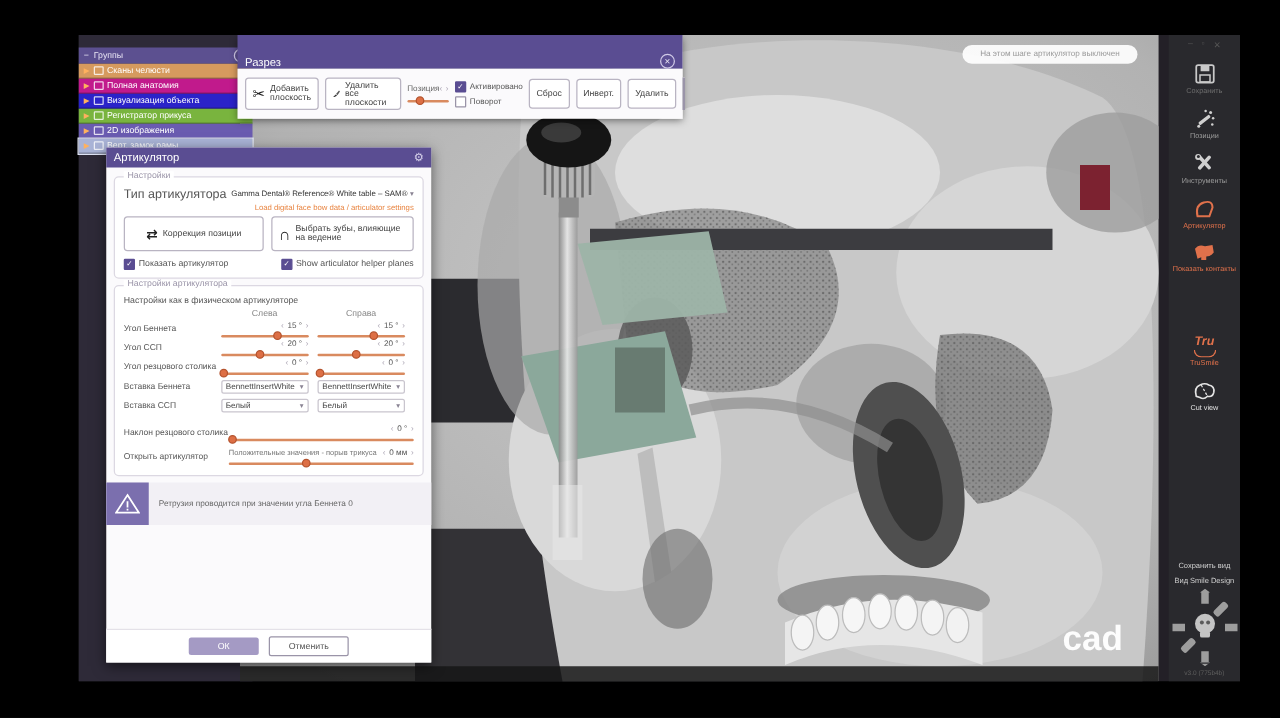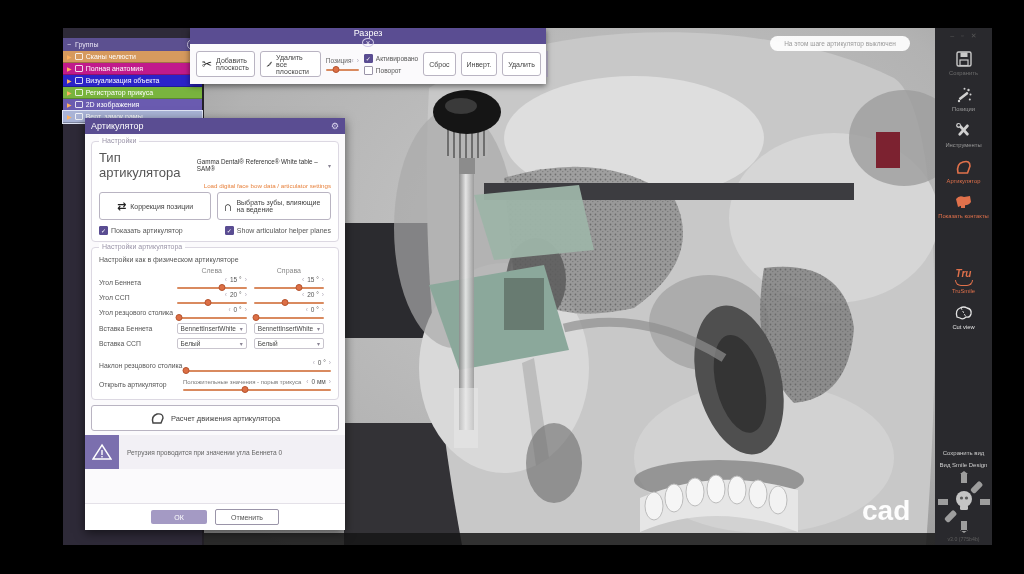--- a/index.html
+++ b/index.html
@@ -2,35 +2,35 @@
 <html><head>
 <meta charset="utf-8">
 <style>
   html,body{margin:0;padding:0;background:#000;width:1024px;height:574px;overflow:hidden;
     font-family:"Liberation Sans","DejaVu Sans",sans-serif;-webkit-font-smoothing:antialiased;}
   .abs{position:absolute;}
   #stage{position:relative;width:1024px;height:574px;background:#000;}
   #app-bg{left:63px;top:28px;width:929px;height:517px;background:#232027;}
   #left-col-bg{left:63px;top:28px;width:139px;height:517px;background:#2e2a38;}
   
-  #viewport{left:204px;top:28px;width:735px;height:396px;}
+  #viewport{left:192px;top:28px;width:735px;height:396px;}
   
   #groups{left:63px;top:38px;width:139px;font-size:7px;color:#fff;z-index:30;}
   #groups .hdr{background:#5c5090;height:13px;display:flex;align-items:center;padding:0 4px;color:#e8e4f4;}
   #groups .hdr .t{flex:1;margin-left:4px;}
   #groups .row{height:11px;display:flex;align-items:center;padding:0 4px;border-bottom:1px solid rgba(0,0,0,.25);}
   #groups .arrow{color:#ffb15e;font-size:6px;margin-right:3px;}
   #groups .mini{width:6px;height:5px;border:1px solid rgba(255,255,255,.8);border-radius:1px;margin-right:3px;}
   .g0{background:#d69a5e;} .g1{background:#c11a8c;} .g2{background:#2b23c9;}
   .g3{background:#79b43e;} .g4{background:#6a5bb0;} .g5{background:#a9b3d6;outline:1px solid #dfe4f5;}
   #groups .help{width:9px;height:9px;border:1px solid #cfc9e6;border-radius:50%;font-size:6px;
     display:flex;align-items:center;justify-content:center;color:#cfc9e6;}
   
   #cuttool{left:190px;top:28px;width:356px;z-index:40;box-shadow:0 2px 6px rgba(0,0,0,.5);}
-  #cuttool .tbar{background:#5a4d92;height:16px;display:flex;align-items:center;padding:0 6px;color:#fff;font-size:9px;flex-direction:column;}
+  #cuttool .tbar{background:#5a4d92;height:27px;display:flex;align-items:flex-end;padding:0 6px;color:#fff;font-size:9px;}
   #cuttool .tbar .t{flex:1;}
   #cuttool .xcirc{width:10px;height:10px;border:1px solid #cfc9e6;border-radius:50%;color:#e8e4f4;font-size:6px;
     display:flex;align-items:center;justify-content:center;}
   #cuttool .body{background:#fbfafc;height:40px;display:flex;align-items:center;padding:0 6px;gap:5px;}
   .tbtn{border:1px solid #b9b4c2;border-radius:3px;background:#fff;display:flex;align-items:center;
     padding:2px 5px;font-size:7px;color:#444;height:26px;box-sizing:border-box;gap:4px;}
   .tbtn .ic{font-size:12px;color:#222;}
   .small-btn{border:1px solid #b9b4c2;border-radius:3px;background:#fff;font-size:7px;color:#444;
     padding:0 5px;height:22px;display:flex;align-items:center;}
   .cb{width:7px;height:7px;border:1px solid #9a94a8;border-radius:1px;background:#fff;display:inline-flex;
@@ -275,21 +275,21 @@
   <div id="dlg" class="abs">
     <div class="tbar">
       <span class="t">Артикулятор</span>
       <span class="gear">⚙</span>
     </div>
     <div class="content">
 
       <div class="fs">
         <span class="legend">Настройки</span>
         <div class="rowflex" style="margin-top:2px;">
-          <span style="font-size:13px;color:#555;">Тип артикулятора</span>
+          <span style="font-size:10px;color:#555;">Тип артикулятора</span>
           <span style="margin-left:auto;font-size:6.3px;color:#333;">Gamma Dental® Reference® White table – SAM®</span>
           <span style="margin-left:2px;color:#8a8494;font-size:6px;">▾</span>
         </div>
         <div class="linkorange">
           <span>Load digital face bow data / articulator settings</span>
         </div>
         <div class="rowflex" style="gap:6px;">
           <div class="tbtn" style="width:116px;height:28px;justify-content:center;">
             <span class="ic" style="font-size:11px;font-weight:bold;">⇄</span>
             <span>Коррекция позиции</span>
@@ -450,26 +450,20 @@
                   <span class="ar">›</span>
                 </span>
             </div>
             <div class="track" style="margin-top:4px;">
                 <span class="dot" style="left:42%;"></span>
               </div>
           </div>
         </div>
       </div>
 
-      <div class="bigbtn">
-        <svg width="15" height="13" viewBox="0 0 15 13">
-          <path d="M3 11 Q1 4 7 2 Q13 1 13 6 L11 11 Z" fill="none" stroke="#444" stroke-width="1.4"></path>
-        </svg>
-        <span>Расчет движения артикулятора</span>
-      </div>
 
       <div class="warn">
         <div class="sq">
           <svg width="20" height="18" viewBox="0 0 20 18">
             <polygon points="10,2 19,16 1,16" fill="none" stroke="#fff" stroke-width="1.4"></polygon>
             <rect x="9.3" y="7" width="1.4" height="5" fill="#fff"></rect>
               <rect x="9.3" y="13" width="1.4" height="1.4" fill="#fff"></rect>
           </svg>
         </div>
         <div class="txt">Ретрузия проводится при значении угла Беннета 0</div>

